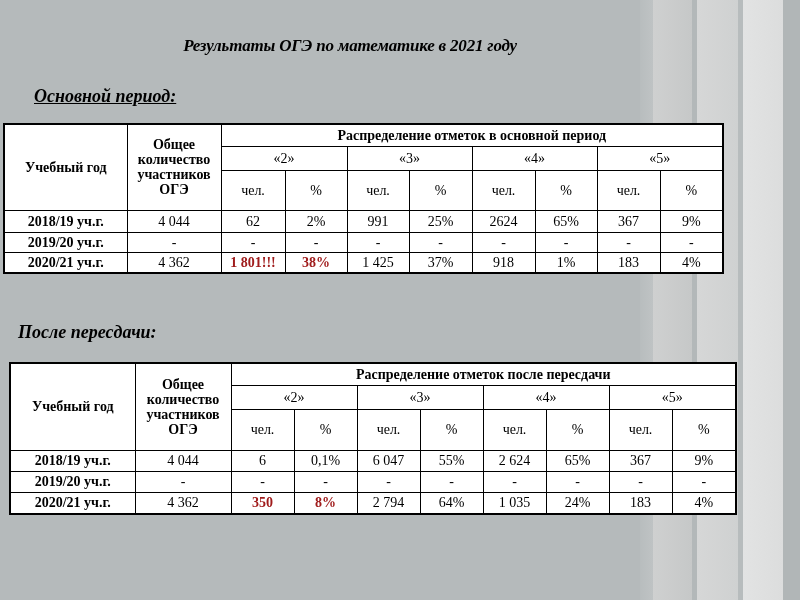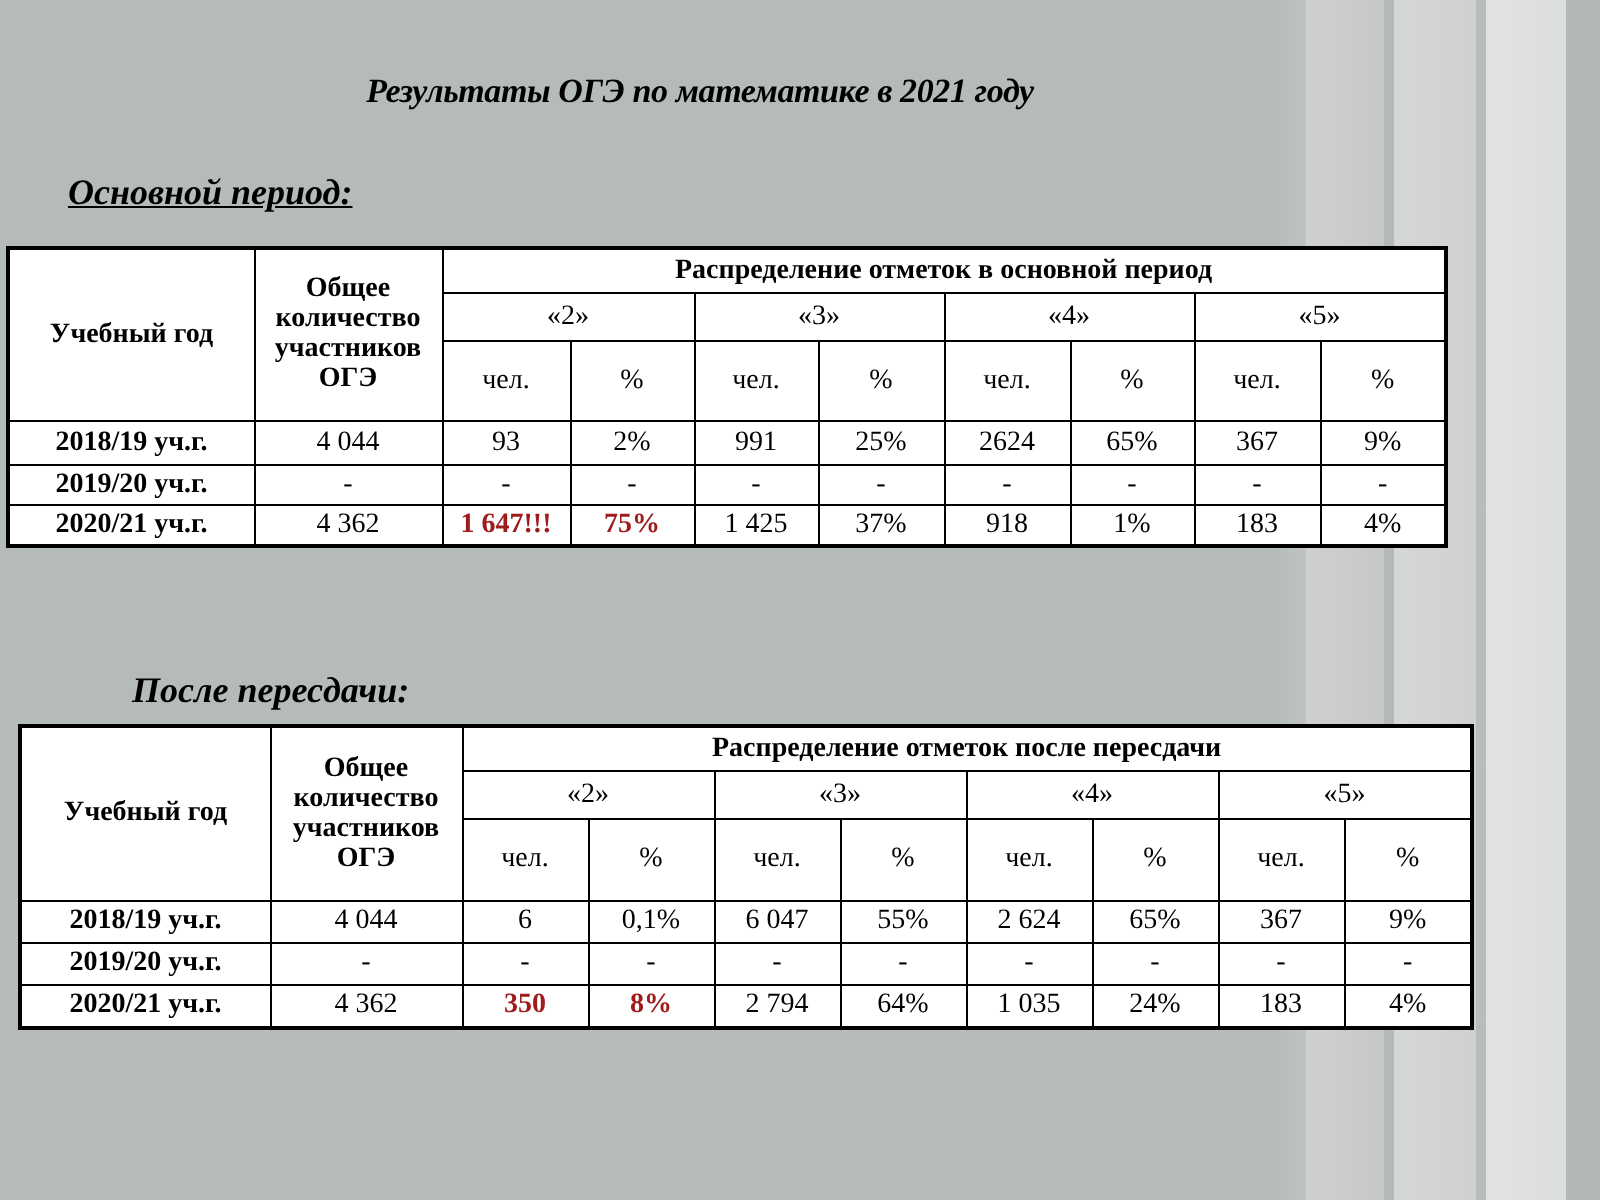--- a/index.html
+++ b/index.html
@@ -82,21 +82,21 @@
     <td class="sub">чел.</td>
     <td class="sub">%</td>
     <td class="sub">чел.</td>
     <td class="sub">%</td>
     <td class="sub">чел.</td>
     <td class="sub">%</td>
   </tr>
   <tr style="height:22px">
     <td class="year">2018/19 уч.г.</td>
     <td>4 044</td>
-    <td>93</td>
+    <td>62</td>
     <td>2%</td>
     <td>991</td>
     <td>25%</td>
     <td>2624</td>
     <td>65%</td>
     <td>367</td>
     <td>9%</td>
   </tr>
   <tr style="height:20px">
     <td class="year">2019/20 уч.г.</td>
@@ -106,33 +106,33 @@
     <td>-</td>
     <td>-</td>
     <td>-</td>
     <td>-</td>
     <td>-</td>
     <td>-</td>
   </tr>
   <tr style="height:21px">
     <td class="year">2020/21 уч.г.</td>
     <td>4 362</td>
-    <td class="red">1 647!!!</td>
-    <td class="red">75%</td>
+    <td class="red">1 801!!!</td>
+    <td class="red">38%</td>
     <td>1 425</td>
     <td>37%</td>
     <td>918</td>
     <td>1%</td>
     <td>183</td>
     <td>4%</td>
   </tr>
 </tbody>
   </table>
 
-<div class="section-label" style="left:18px;top:335px;margin-left:48px;">После пересдачи:</div>
+<div class="section-label" style="left:18px;top:322px;">После пересдачи:</div>
 
 <table class="grades" style="left:9px;top:362px;width:726px;">
   <colgroup>
     <col style="width:125px">
       <col style="width:96px">
     <col style="width:63px">
       <col style="width:63px">
     <col style="width:63px">
       <col style="width:63px">
     <col style="width:63px">

